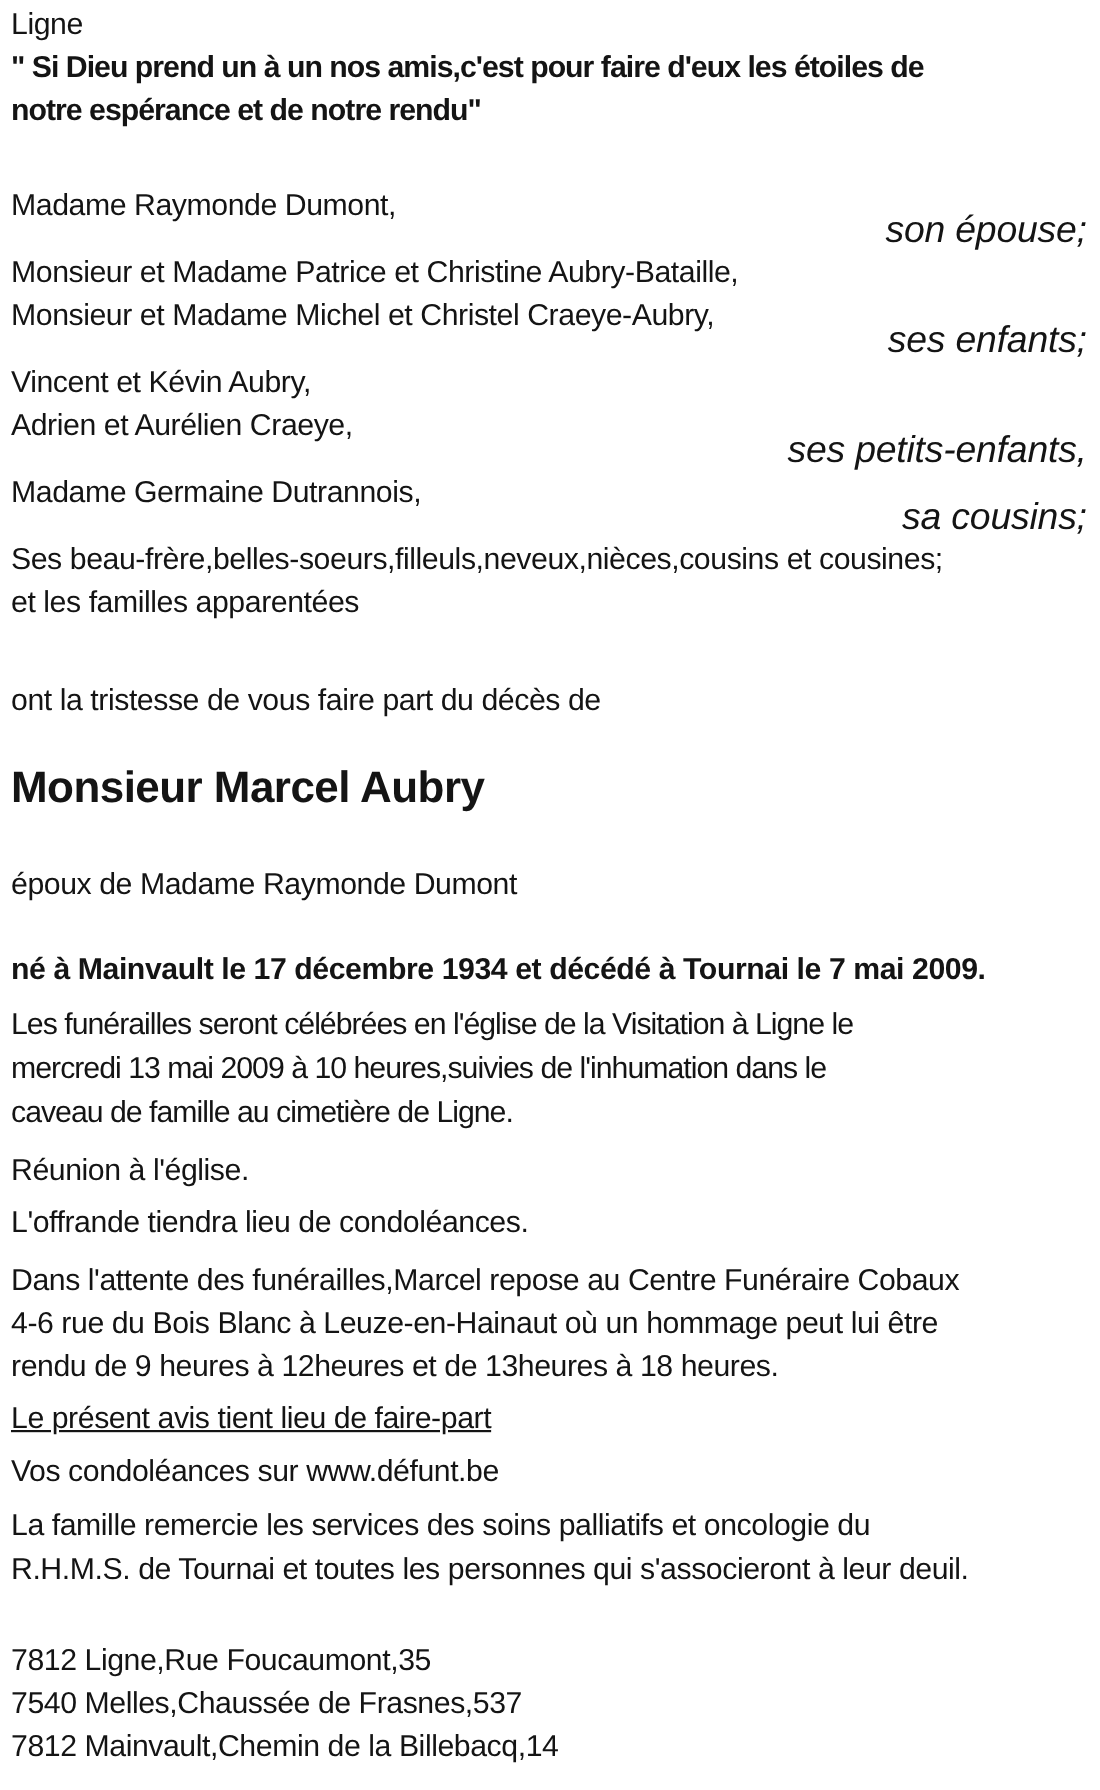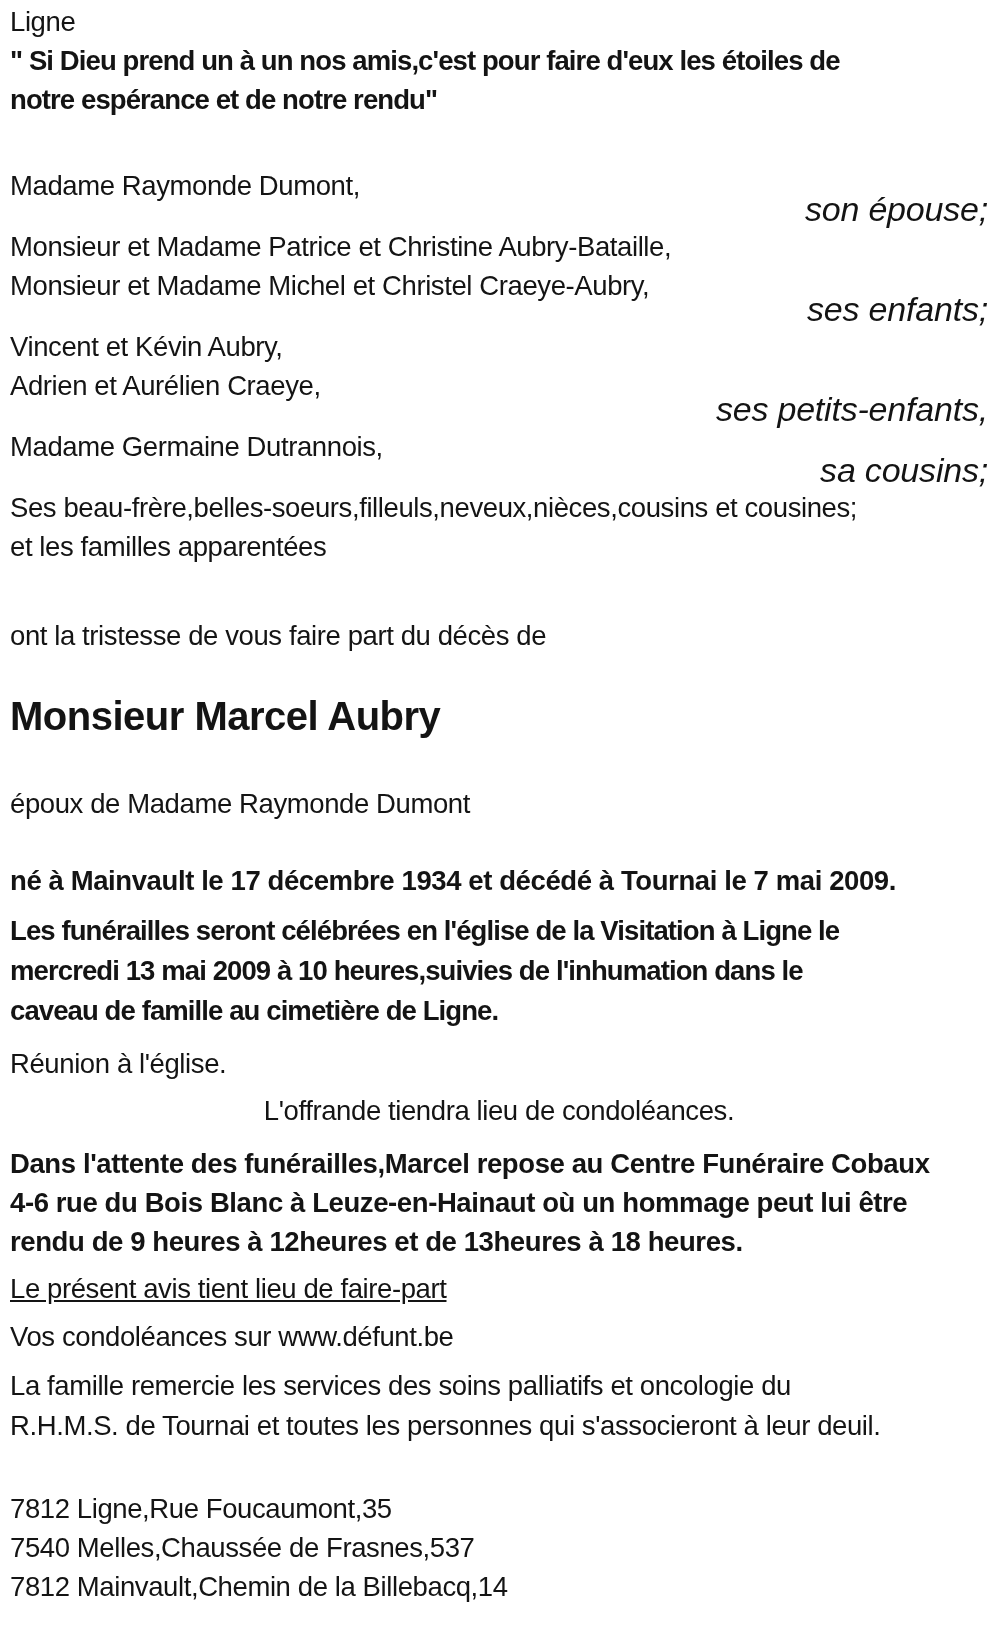--- a/index.html
+++ b/index.html
@@ -43,27 +43,27 @@
     line-height: 55px;
     margin-top: 34px;
     font-weight: bold;
     letter-spacing: -0.5px;
     white-space: nowrap;
   }
   .epoux { margin-top: 40px; }
   .birth { margin-top: 38px; font-weight: bold; }
   .funeral { margin-top: 11px; }
   .funeral .line {
-    font-weight: bold;
+    font-weight: normal;
     line-height: 40px;
     letter-spacing: -0.9px;
   }
   .reunion { margin-top: 13px; }
-  .offrande { margin-top: 8px; text-align: center; }
-  .repose { margin-top: 14px; font-weight: bold; }
+  .offrande { margin-top: 8px; }
+  .repose { margin-top: 14px; }
   .avis { margin-top: 8px; text-decoration: underline; }
   .condoleances { margin-top: 9px; }
   .remerciement { margin-top: 10px; }
   .remerciement .line { line-height: 40px; }
   .addresses { margin-top: 43px; }
 </style>
 </head>
 <body>
 
 <div class="page">

